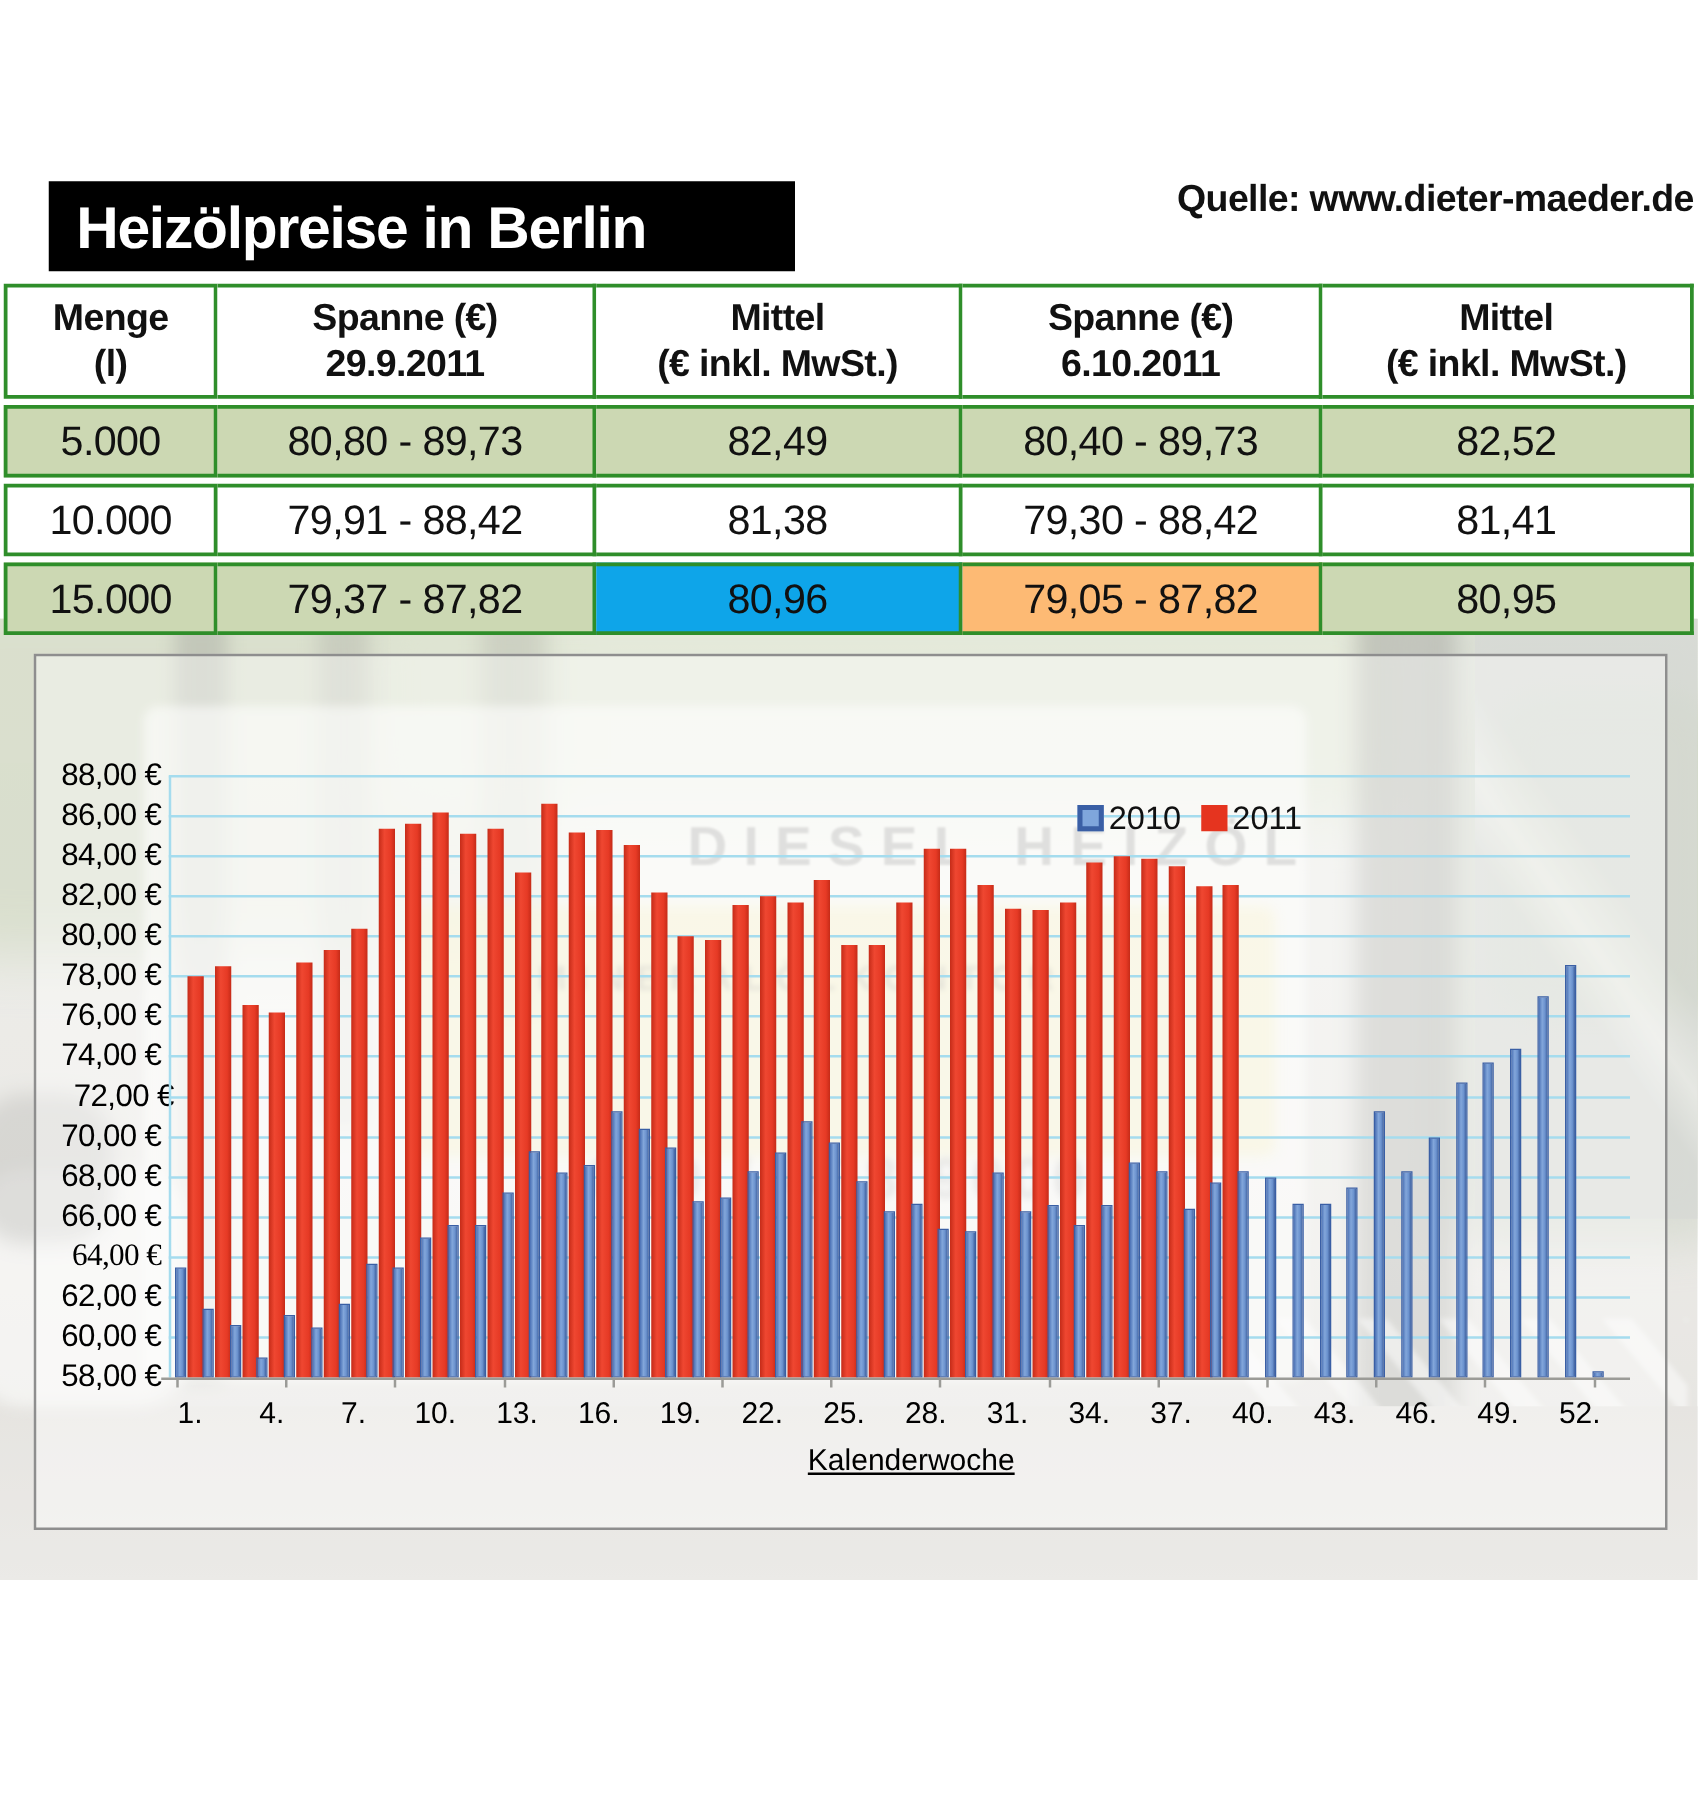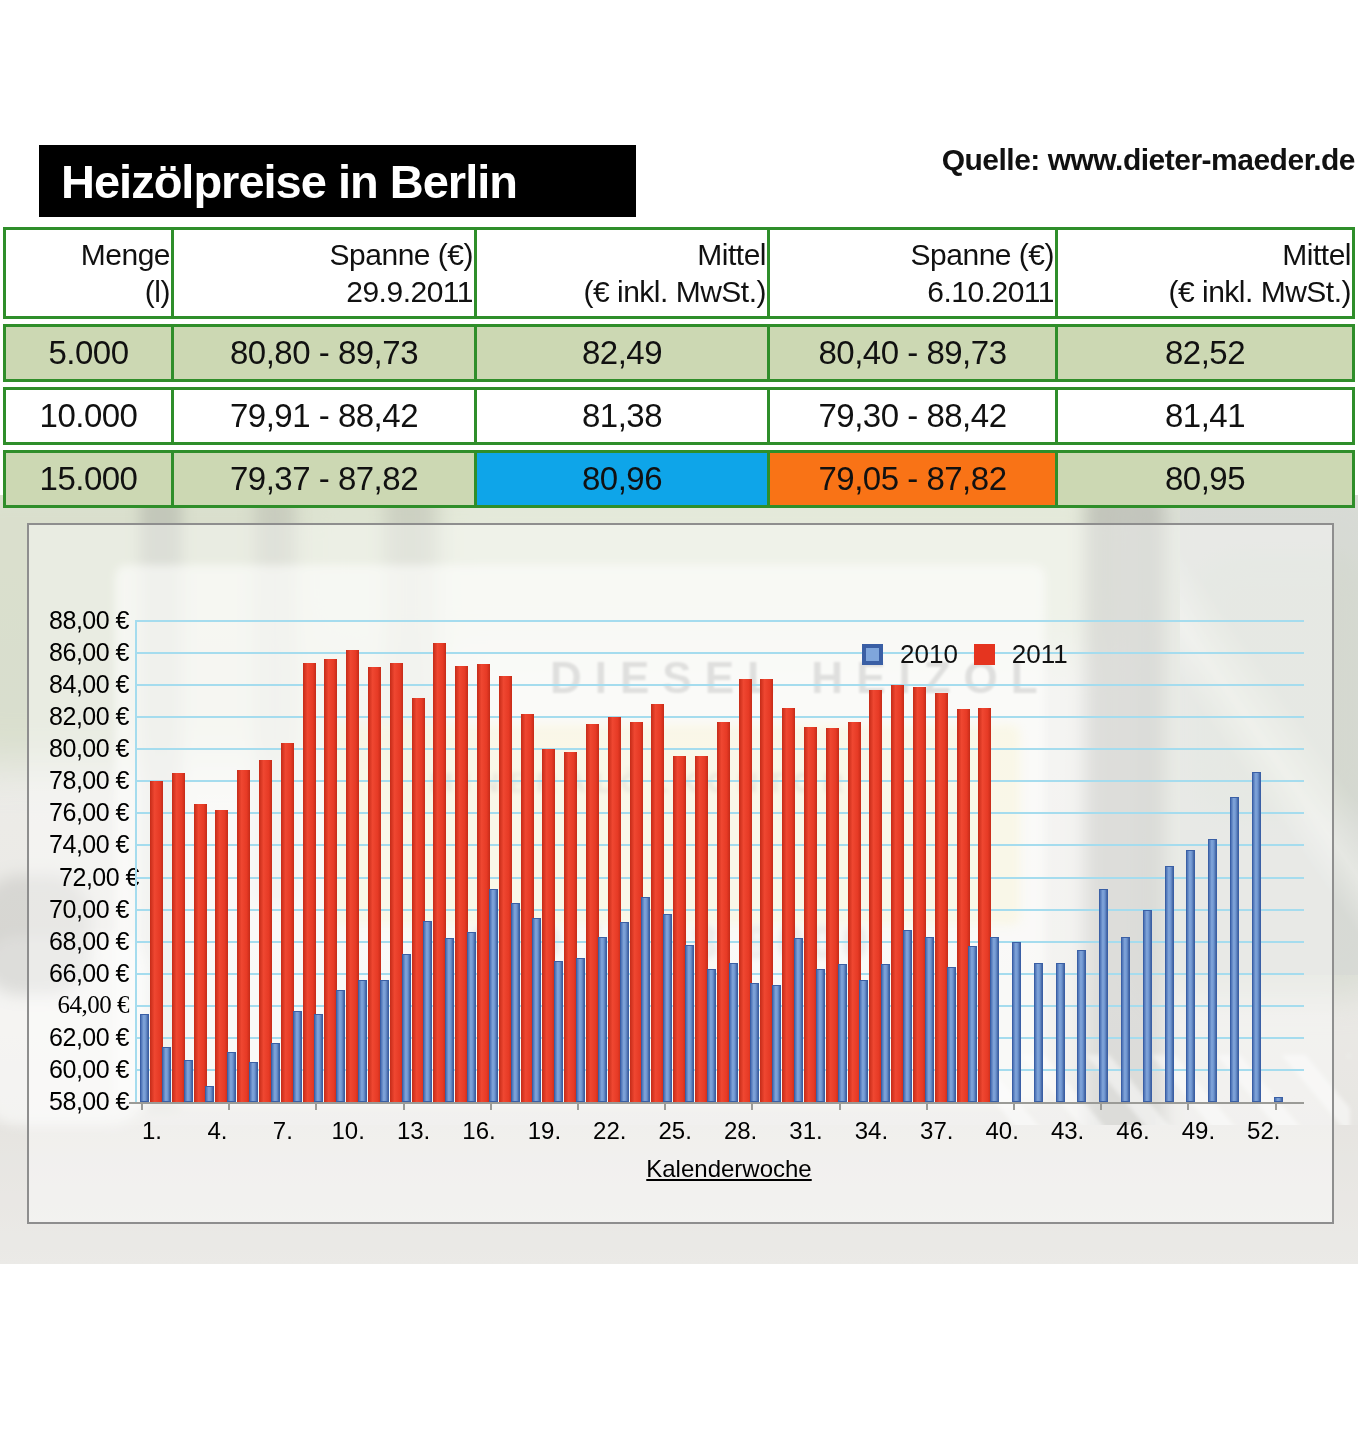--- a/index.html
+++ b/index.html
@@ -34,39 +34,39 @@
   .price-table col.c1{width:171px}
   .price-table col.c2{width:303px}
   .price-table col.c3{width:293px}
   .price-table col.c4{width:288px}
   .price-table col.c5{width:297px}
   .price-table th,.price-table td{
     border-top:3px solid; border-bottom:3px solid; border-right:3px solid;
     text-align:center;vertical-align:middle;letter-spacing:-0.5px;
   }
   .price-table th:first-child,.price-table td:first-child{border-left:3px solid;}
-  .price-table th{height:84px;font-size:30px;font-weight:normal;line-height:1.25;white-space:pre-line;background:#fff;text-align:right;}
+  .price-table th{height:84px;font-size:30px;font-weight:bold;line-height:1.25;white-space:pre-line;background:#fff;}
   .price-table td{height:50px;font-size:33px;font-weight:normal;}
   
   .chart-panel{
     position:absolute;left:27px;top:523px;width:1303px;height:697px;
     border:2px solid #8e8e8e;background:rgba(255,255,255,0.42);
   }
   .gridline{position:absolute;height:2px;}
   .vaxis{position:absolute;width:2px;}
   .xaxis{position:absolute;height:2px;background:#9b9b97;}
   .tickmark{position:absolute;width:2px;height:8px;background:#9b9b97;}
   .ylab{position:absolute;width:92px;text-align:right;font-size:25px;letter-spacing:-0.5px;color:#000;}
   .xlab{position:absolute;width:60px;text-align:center;font-size:24px;color:#000;}
   .bar{position:absolute;}
   .bar.b2010{border:1px solid #3a5fa5;background:linear-gradient(90deg,#4a70b4 0%,#82a6da 40%,#6c93cf 70%,#41629f 100%);}
   .bar.b2011{background:linear-gradient(90deg,#c52b18 0%,#ef4731 35%,#e63a25 75%,#c52b18 100%);}
   .axis-title{position:absolute;font-size:24px;text-align:center;color:#000;}
   .legend{position:absolute;display:flex;align-items:center;gap:16px;font-size:26px;}
-  .legend .item{display:flex;align-items:center;gap:17px;}
+  .legend .item{display:flex;align-items:center;gap:4px;}
   .sw{display:inline-block;}
   .sw2010{width:13px;height:13px;border:4px solid #3a5fa5;background:#7fa6dc;}
   .sw2011{width:21px;height:21px;background:#e5341f;}
 </style>
 </head>
 <body>
 
 <div class="photo">
   <div class="blob" style="left:0;top:0;width:1358px;height:769px;border-radius:0;background:linear-gradient(180deg,#e3e7d8 0%,#e0e0da 28%,#dedcd6 58%,#d8d6d0 82%,#dcdad5 100%);"></div>
   <div class="blob" style="left:-60px;top:-30px;width:500px;height:300px;background:#b9c4a2;filter:blur(22px);opacity:.8;"></div>
@@ -128,21 +128,21 @@
     <td style="border-color: rgb(47, 142, 42);">10.000</td>
     <td style="border-color: rgb(47, 142, 42);">79,91 - 88,42</td>
     <td style="border-color: rgb(47, 142, 42);">81,38</td>
     <td style="border-color: rgb(47, 142, 42);">79,30 - 88,42</td>
     <td style="border-color: rgb(47, 142, 42);">81,41</td>
   </tr>
   <tr class="alt">
     <td style="border-color: rgb(47, 142, 42); background: rgb(204, 216, 179);">15.000</td>
     <td style="border-color: rgb(47, 142, 42); background: rgb(204, 216, 179);">79,37 - 87,82</td>
     <td style="border-color: rgb(47, 142, 42); background: #0ea5e9;">80,96</td>
-    <td style="border-color: rgb(47, 142, 42); background: #f97316; margin-top: 38px;">79,05 - 87,82</td>
+    <td style="border-color: rgb(47, 142, 42); background: #fdba74; margin-top: 38px;">79,05 - 87,82</td>
     <td style="border-color: rgb(47, 142, 42); background: rgb(204, 216, 179);">80,95</td>
   </tr>
 </tbody>
   </table>
 
 <div class="chart-panel">
   <div id="plot">
       <div class="gridline" style="left: 106px; top: 95px; width: 1169px; background: rgb(165, 220, 238);"></div>
       <div class="ylab" style="left: 8px; top: 81px;">88,00 €</div>
       <div class="gridline" style="left: 106px; top: 127.067px; width: 1169px; background: rgb(165, 220, 238);"></div>

